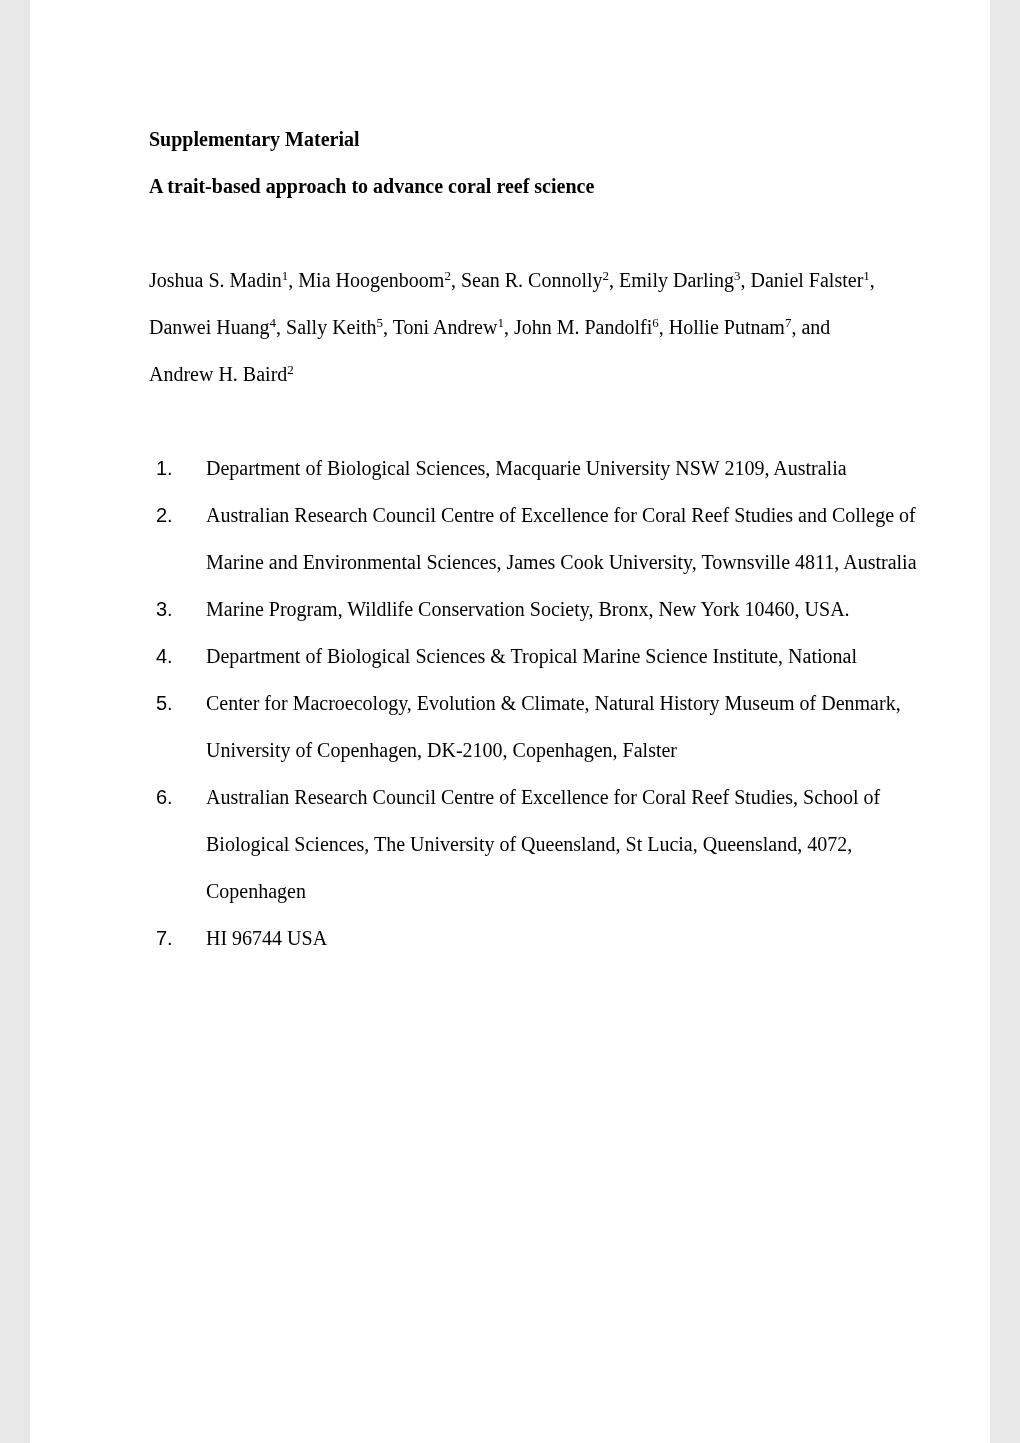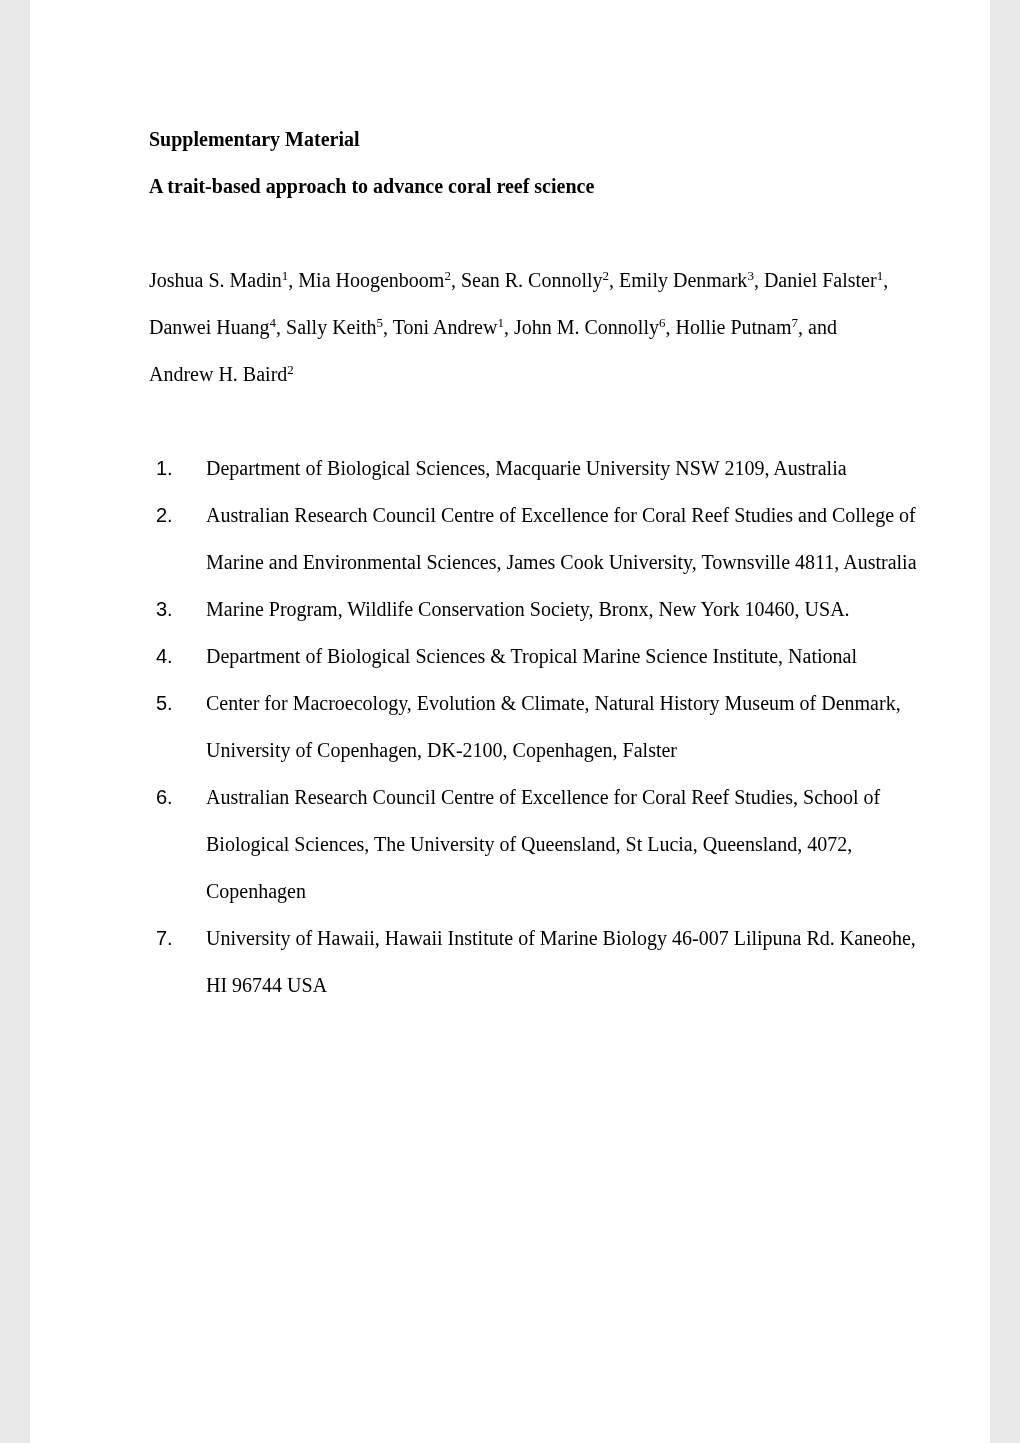--- a/index.html
+++ b/index.html
@@ -59,23 +59,23 @@
 <body>
 
 <div class="page">
 
   <div class="line heading">Supplementary Material</div>
 
   <div class="line heading">A trait-based approach to advance coral reef science</div>
 
   <div class="spacer"></div>
 
-  <div class="line"><span>Joshua S. Madin</span><sup class="aff-sup">1</sup><span>, Mia Hoogenboom</span><sup class="aff-sup">2</sup><span>, Sean R. Connolly</span><sup class="aff-sup">2</sup><span>, Emily Denmark</span><sup class="aff-sup">3</sup><span>, Daniel Falster</span><sup class="aff-sup">1</sup><span>,</span></div>
+  <div class="line"><span>Joshua S. Madin</span><sup class="aff-sup">1</sup><span>, Mia Hoogenboom</span><sup class="aff-sup">2</sup><span>, Sean R. Connolly</span><sup class="aff-sup">2</sup><span>, Emily Darling</span><sup class="aff-sup">3</sup><span>, Daniel Falster</span><sup class="aff-sup">1</sup><span>,</span></div>
 
-  <div class="line"><span>Danwei Huang</span><sup class="aff-sup">4</sup><span>, Sally Keith</span><sup class="aff-sup">5</sup><span>, Toni Andrew</span><sup class="aff-sup">1</sup><span>, John M. Connolly</span><sup class="aff-sup">6</sup><span>, Hollie Putnam</span><sup class="aff-sup">7</sup><span>, and</span></div>
+  <div class="line"><span>Danwei Huang</span><sup class="aff-sup">4</sup><span>, Sally Keith</span><sup class="aff-sup">5</sup><span>, Toni Andrew</span><sup class="aff-sup">1</sup><span>, John M. Pandolfi</span><sup class="aff-sup">6</sup><span>, Hollie Putnam</span><sup class="aff-sup">7</sup><span>, and</span></div>
 
   <div class="line"><span>Andrew H. Baird</span><sup class="aff-sup">2</sup></div>
 
   <div class="spacer"></div>
 
   <div>
 
     <div class="aff-item">
       <span class="aff-num">1.</span>
       <div class="aff-line">Department of Biological Sciences, Macquarie University NSW 2109, Australia</div>
@@ -105,19 +105,18 @@
 
     <div class="aff-item">
       <span class="aff-num">6.</span>
       <div class="aff-line">Australian Research Council Centre of Excellence for Coral Reef Studies, School of</div>
       <div class="aff-line">Biological Sciences, The University of Queensland, St Lucia, Queensland, 4072,</div>
       <div class="aff-line">Copenhagen</div>
     </div>
 
     <div class="aff-item">
       <span class="aff-num">7.</span>
-      <div class="aff-line">University of Hawaii, Hawaii Institute of Marine Biology 46-007 Lilipuna Rd. Kaneohe,</div>
       <div class="aff-line">HI 96744 USA</div>
     </div>
 
   </div>
 
 </div>
 
 </body></html>

